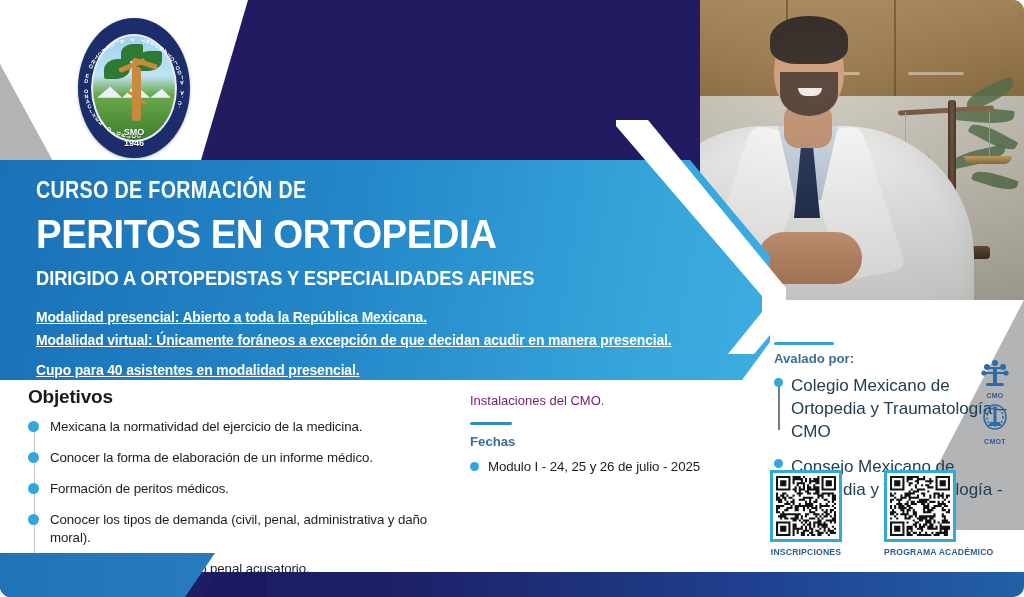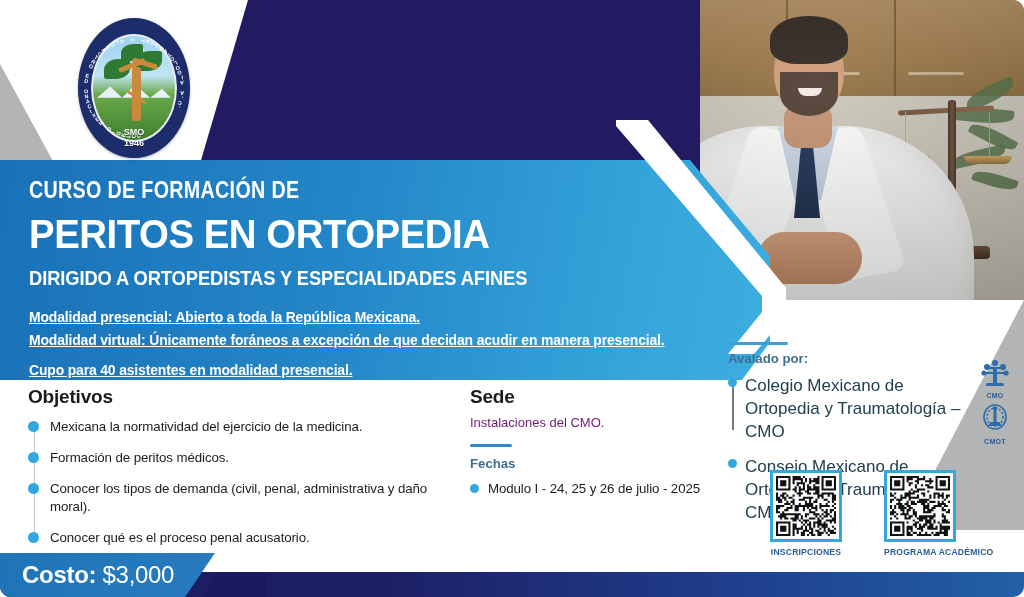--- a/index.html
+++ b/index.html
@@ -68,21 +68,21 @@
 
   .costo-bar{position:absolute;left:0;top:553px;width:260px;height:44px;
         background:linear-gradient(90deg,#1f74b8,#2a7cc0);
         clip-path:polygon(0 0,215px 0,185px 44px,0 44px);}
   .navy-bottom{position:absolute;left:0;top:572px;width:1024px;height:25px;
         background:linear-gradient(90deg,#1b1a60 0%,#1d2066 38%,#1f3f8c 72%,#2260a8 100%);}
   .navy-bottom-wedge{position:absolute;left:176px;top:553px;width:90px;height:44px;
         background:#1b1a60;clip-path:polygon(40px 19px,90px 19px,90px 44px,28px 44px);}
 
   
-  .head-block{position:absolute;left:29px;top:176px;width:720px;color:#fff;}
+  .head-block{position:absolute;left:36px;top:176px;width:720px;color:#fff;}
   .kicker{font-family:"Liberation Sans Narrow","Liberation Sans",sans-serif;
         font-size:24px;font-weight:700;letter-spacing:.4px;transform:scaleX(.82);transform-origin:left center;}
   .title{font-size:40px;font-weight:700;letter-spacing:-.5px;margin-top:8px;transform:scaleX(.96);transform-origin:left center;}
   .subtitle{font-size:19.5px;font-weight:700;letter-spacing:-.1px;margin-top:10px;transform:scaleX(.94);transform-origin:left center;}
   .modal{margin-top:16px;text-decoration:underline;}
   .modal div{font-size:14.5px;font-weight:700;line-height:1.62;letter-spacing:-.15px;
         transform:scaleX(.96);transform-origin:left center;}
   .modal .gap{margin-top:6px;}
 
   
@@ -116,21 +116,21 @@
         background:#31a7dd;}
 
   .sede{position:absolute;left:470px;top:386px;width:270px;}
   .sede .sub{font-size:13px;color:#701a75;margin-top:7px;}
   .rule{width:42px;height:3px;background:#2f8cc4;margin:14px 0 9px;border-radius:2px;}
   .lbl{font-size:13.2px;font-weight:700;color:#3f6e92;}
   .sede ul{list-style:none;margin:10px 0 0;padding:0;}
   .sede li{position:relative;padding-left:18px;font-size:13.3px;color:#1d1d1d;margin-bottom:16px;letter-spacing:-.1px;}
   .sede li:before{content:"";position:absolute;left:0;top:3px;width:9px;height:9px;border-radius:50%;background:#31a7dd;}
 
-  .aval{position:absolute;left:728px;top:342px;width:240px;}
+  .aval{position:absolute;left:774px;top:342px;width:240px;}
   .aval .rule{width:60px;height:3px;background:#3b9fd4;margin:0 0 6px;}
   .aval ul{list-style:none;margin:9px 0 0;padding:0;position:relative;}
   .aval ul:before{content:"";position:absolute;left:4px;top:9px;height:46px;width:1.5px;background:#6f7c85;}
   .aval li{position:relative;padding-left:17px;font-size:17px;color:#22404f;line-height:1.34;margin-bottom:13px;}
   .aval li:before{content:"";position:absolute;left:0;top:3px;width:9px;height:9px;border-radius:50%;background:#31a7dd;}
 
   .emblem{position:absolute;width:34px;height:40px;}
   .emb-cmo{left:978px;top:358px;}
   .emb-cmot{left:978px;top:404px;}
   .emb-label{position:absolute;left:0;right:0;bottom:-1px;text-align:center;font-size:7px;
@@ -273,28 +273,28 @@
       <div>Modalidad presencial: Abierto a toda la República Mexicana.</div>
       <div>Modalidad virtual: Únicamente foráneos a excepción de que decidan acudir en manera presencial.</div>
       <div class="gap">Cupo para 40 asistentes en modalidad presencial.</div>
     </div>
   </div>
 
   <div class="obj">
     <div class="sec-title">Objetivos</div>
     <ul id="objList">
         <li>Mexicana la normatividad del ejercicio de la medicina.</li>
+        <li>Conocer la forma de elaboración de un informe médico.</li>
         <li>Formación de peritos médicos.</li>
         <li>Conocer los tipos de demanda (civil, penal, administrativa y daño moral).</li>
         <li>Conocer qué es el proceso penal acusatorio.</li>
       </ul>
   </div>
 
   <div class="sede">
-    <div class="sec-title">Sede</div>
     <div class="sub">Instalaciones del CMO.</div>
     <div class="rule"></div>
     <div class="lbl">Fechas</div>
     <ul id="dateList">
         <li>Modulo I - 24, 25 y 26 de julio - 2025</li>
       </ul>
   </div>
 
   <div class="aval">
     <div class="rule"></div>
@@ -348,18 +348,14 @@
       <div class="qr"><svg viewBox="0 0 29 29" width="100%" height="100%" id="qr1">
             <path d="M0 0h1v1h-1zM1 0h1v1h-1zM2 0h1v1h-1zM3 0h1v1h-1zM4 0h1v1h-1zM5 0h1v1h-1zM6 0h1v1h-1zM8 0h1v1h-1zM9 0h1v1h-1zM10 0h1v1h-1zM11 0h1v1h-1zM12 0h1v1h-1zM13 0h1v1h-1zM16 0h1v1h-1zM22 0h1v1h-1zM23 0h1v1h-1zM24 0h1v1h-1zM25 0h1v1h-1zM26 0h1v1h-1zM27 0h1v1h-1zM28 0h1v1h-1zM0 1h1v1h-1zM6 1h1v1h-1zM8 1h1v1h-1zM9 1h1v1h-1zM10 1h1v1h-1zM13 1h1v1h-1zM14 1h1v1h-1zM15 1h1v1h-1zM16 1h1v1h-1zM19 1h1v1h-1zM22 1h1v1h-1zM28 1h1v1h-1zM0 2h1v1h-1zM2 2h1v1h-1zM3 2h1v1h-1zM4 2h1v1h-1zM6 2h1v1h-1zM8 2h1v1h-1zM12 2h1v1h-1zM13 2h1v1h-1zM17 2h1v1h-1zM18 2h1v1h-1zM19 2h1v1h-1zM20 2h1v1h-1zM22 2h1v1h-1zM24 2h1v1h-1zM25 2h1v1h-1zM26 2h1v1h-1zM28 2h1v1h-1zM0 3h1v1h-1zM2 3h1v1h-1zM3 3h1v1h-1zM4 3h1v1h-1zM6 3h1v1h-1zM9 3h1v1h-1zM10 3h1v1h-1zM13 3h1v1h-1zM19 3h1v1h-1zM22 3h1v1h-1zM24 3h1v1h-1zM25 3h1v1h-1zM26 3h1v1h-1zM28 3h1v1h-1zM0 4h1v1h-1zM2 4h1v1h-1zM3 4h1v1h-1zM4 4h1v1h-1zM6 4h1v1h-1zM9 4h1v1h-1zM12 4h1v1h-1zM15 4h1v1h-1zM17 4h1v1h-1zM18 4h1v1h-1zM22 4h1v1h-1zM24 4h1v1h-1zM25 4h1v1h-1zM26 4h1v1h-1zM28 4h1v1h-1zM0 5h1v1h-1zM6 5h1v1h-1zM12 5h1v1h-1zM18 5h1v1h-1zM19 5h1v1h-1zM20 5h1v1h-1zM22 5h1v1h-1zM28 5h1v1h-1zM0 6h1v1h-1zM1 6h1v1h-1zM2 6h1v1h-1zM3 6h1v1h-1zM4 6h1v1h-1zM5 6h1v1h-1zM6 6h1v1h-1zM10 6h1v1h-1zM13 6h1v1h-1zM14 6h1v1h-1zM15 6h1v1h-1zM16 6h1v1h-1zM22 6h1v1h-1zM23 6h1v1h-1zM24 6h1v1h-1zM25 6h1v1h-1zM26 6h1v1h-1zM27 6h1v1h-1zM28 6h1v1h-1zM9 7h1v1h-1zM11 7h1v1h-1zM12 7h1v1h-1zM13 7h1v1h-1zM18 7h1v1h-1zM0 8h1v1h-1zM2 8h1v1h-1zM7 8h1v1h-1zM8 8h1v1h-1zM9 8h1v1h-1zM10 8h1v1h-1zM11 8h1v1h-1zM15 8h1v1h-1zM16 8h1v1h-1zM21 8h1v1h-1zM22 8h1v1h-1zM23 8h1v1h-1zM25 8h1v1h-1zM0 9h1v1h-1zM1 9h1v1h-1zM5 9h1v1h-1zM7 9h1v1h-1zM8 9h1v1h-1zM9 9h1v1h-1zM13 9h1v1h-1zM16 9h1v1h-1zM19 9h1v1h-1zM21 9h1v1h-1zM23 9h1v1h-1zM24 9h1v1h-1zM25 9h1v1h-1zM27 9h1v1h-1zM28 9h1v1h-1zM2 10h1v1h-1zM5 10h1v1h-1zM6 10h1v1h-1zM7 10h1v1h-1zM9 10h1v1h-1zM10 10h1v1h-1zM11 10h1v1h-1zM12 10h1v1h-1zM13 10h1v1h-1zM19 10h1v1h-1zM21 10h1v1h-1zM23 10h1v1h-1zM25 10h1v1h-1zM27 10h1v1h-1zM0 11h1v1h-1zM1 11h1v1h-1zM3 11h1v1h-1zM4 11h1v1h-1zM5 11h1v1h-1zM9 11h1v1h-1zM14 11h1v1h-1zM15 11h1v1h-1zM16 11h1v1h-1zM17 11h1v1h-1zM18 11h1v1h-1zM26 11h1v1h-1zM0 12h1v1h-1zM4 12h1v1h-1zM8 12h1v1h-1zM10 12h1v1h-1zM11 12h1v1h-1zM13 12h1v1h-1zM14 12h1v1h-1zM15 12h1v1h-1zM16 12h1v1h-1zM17 12h1v1h-1zM19 12h1v1h-1zM20 12h1v1h-1zM21 12h1v1h-1zM23 12h1v1h-1zM25 12h1v1h-1zM28 12h1v1h-1zM3 13h1v1h-1zM4 13h1v1h-1zM5 13h1v1h-1zM7 13h1v1h-1zM8 13h1v1h-1zM10 13h1v1h-1zM11 13h1v1h-1zM12 13h1v1h-1zM15 13h1v1h-1zM16 13h1v1h-1zM18 13h1v1h-1zM23 13h1v1h-1zM24 13h1v1h-1zM25 13h1v1h-1zM26 13h1v1h-1zM0 14h1v1h-1zM2 14h1v1h-1zM4 14h1v1h-1zM5 14h1v1h-1zM6 14h1v1h-1zM8 14h1v1h-1zM9 14h1v1h-1zM16 14h1v1h-1zM17 14h1v1h-1zM18 14h1v1h-1zM21 14h1v1h-1zM22 14h1v1h-1zM23 14h1v1h-1zM24 14h1v1h-1zM26 14h1v1h-1zM27 14h1v1h-1zM0 15h1v1h-1zM2 15h1v1h-1zM4 15h1v1h-1zM5 15h1v1h-1zM6 15h1v1h-1zM7 15h1v1h-1zM9 15h1v1h-1zM10 15h1v1h-1zM16 15h1v1h-1zM17 15h1v1h-1zM18 15h1v1h-1zM20 15h1v1h-1zM21 15h1v1h-1zM25 15h1v1h-1zM1 16h1v1h-1zM5 16h1v1h-1zM6 16h1v1h-1zM8 16h1v1h-1zM9 16h1v1h-1zM11 16h1v1h-1zM16 16h1v1h-1zM18 16h1v1h-1zM19 16h1v1h-1zM20 16h1v1h-1zM25 16h1v1h-1zM26 16h1v1h-1zM28 16h1v1h-1zM0 17h1v1h-1zM1 17h1v1h-1zM2 17h1v1h-1zM6 17h1v1h-1zM8 17h1v1h-1zM11 17h1v1h-1zM12 17h1v1h-1zM16 17h1v1h-1zM17 17h1v1h-1zM18 17h1v1h-1zM19 17h1v1h-1zM27 17h1v1h-1zM28 17h1v1h-1zM0 18h1v1h-1zM1 18h1v1h-1zM3 18h1v1h-1zM5 18h1v1h-1zM6 18h1v1h-1zM7 18h1v1h-1zM8 18h1v1h-1zM11 18h1v1h-1zM12 18h1v1h-1zM21 18h1v1h-1zM25 18h1v1h-1zM2 19h1v1h-1zM7 19h1v1h-1zM9 19h1v1h-1zM10 19h1v1h-1zM12 19h1v1h-1zM14 19h1v1h-1zM15 19h1v1h-1zM16 19h1v1h-1zM17 19h1v1h-1zM18 19h1v1h-1zM19 19h1v1h-1zM20 19h1v1h-1zM21 19h1v1h-1zM25 19h1v1h-1zM26 19h1v1h-1zM0 20h1v1h-1zM3 20h1v1h-1zM7 20h1v1h-1zM8 20h1v1h-1zM9 20h1v1h-1zM13 20h1v1h-1zM14 20h1v1h-1zM15 20h1v1h-1zM16 20h1v1h-1zM17 20h1v1h-1zM19 20h1v1h-1zM20 20h1v1h-1zM26 20h1v1h-1zM11 21h1v1h-1zM14 21h1v1h-1zM15 21h1v1h-1zM17 21h1v1h-1zM18 21h1v1h-1zM19 21h1v1h-1zM21 21h1v1h-1zM25 21h1v1h-1zM26 21h1v1h-1zM27 21h1v1h-1zM0 22h1v1h-1zM1 22h1v1h-1zM2 22h1v1h-1zM3 22h1v1h-1zM4 22h1v1h-1zM5 22h1v1h-1zM6 22h1v1h-1zM8 22h1v1h-1zM12 22h1v1h-1zM13 22h1v1h-1zM17 22h1v1h-1zM18 22h1v1h-1zM19 22h1v1h-1zM21 22h1v1h-1zM23 22h1v1h-1zM25 22h1v1h-1zM26 22h1v1h-1zM27 22h1v1h-1zM28 22h1v1h-1zM0 23h1v1h-1zM6 23h1v1h-1zM11 23h1v1h-1zM12 23h1v1h-1zM14 23h1v1h-1zM16 23h1v1h-1zM17 23h1v1h-1zM19 23h1v1h-1zM20 23h1v1h-1zM24 23h1v1h-1zM0 24h1v1h-1zM2 24h1v1h-1zM3 24h1v1h-1zM4 24h1v1h-1zM6 24h1v1h-1zM8 24h1v1h-1zM9 24h1v1h-1zM10 24h1v1h-1zM12 24h1v1h-1zM14 24h1v1h-1zM15 24h1v1h-1zM16 24h1v1h-1zM18 24h1v1h-1zM19 24h1v1h-1zM20 24h1v1h-1zM22 24h1v1h-1zM24 24h1v1h-1zM25 24h1v1h-1zM26 24h1v1h-1zM27 24h1v1h-1zM28 24h1v1h-1zM0 25h1v1h-1zM2 25h1v1h-1zM3 25h1v1h-1zM4 25h1v1h-1zM6 25h1v1h-1zM8 25h1v1h-1zM9 25h1v1h-1zM10 25h1v1h-1zM13 25h1v1h-1zM14 25h1v1h-1zM15 25h1v1h-1zM18 25h1v1h-1zM19 25h1v1h-1zM20 25h1v1h-1zM21 25h1v1h-1zM22 25h1v1h-1zM24 25h1v1h-1zM25 25h1v1h-1zM26 25h1v1h-1zM27 25h1v1h-1zM28 25h1v1h-1zM0 26h1v1h-1zM2 26h1v1h-1zM3 26h1v1h-1zM4 26h1v1h-1zM6 26h1v1h-1zM8 26h1v1h-1zM10 26h1v1h-1zM15 26h1v1h-1zM24 26h1v1h-1zM26 26h1v1h-1zM27 26h1v1h-1zM0 27h1v1h-1zM6 27h1v1h-1zM8 27h1v1h-1zM9 27h1v1h-1zM11 27h1v1h-1zM12 27h1v1h-1zM14 27h1v1h-1zM17 27h1v1h-1zM20 27h1v1h-1zM22 27h1v1h-1zM23 27h1v1h-1zM24 27h1v1h-1zM25 27h1v1h-1zM26 27h1v1h-1zM27 27h1v1h-1zM0 28h1v1h-1zM1 28h1v1h-1zM2 28h1v1h-1zM3 28h1v1h-1zM4 28h1v1h-1zM5 28h1v1h-1zM6 28h1v1h-1zM8 28h1v1h-1zM9 28h1v1h-1zM10 28h1v1h-1zM13 28h1v1h-1zM14 28h1v1h-1zM15 28h1v1h-1zM16 28h1v1h-1zM17 28h1v1h-1zM18 28h1v1h-1zM19 28h1v1h-1zM21 28h1v1h-1zM22 28h1v1h-1zM23 28h1v1h-1zM26 28h1v1h-1zM27 28h1v1h-1z" fill="#111"></path>
           </svg></div>
       <div class="qrcap">PROGRAMA ACADÉMICO</div>
     </div>
   </div>
 
   <div class="navy-bottom"></div>
   <div class="navy-bottom-wedge"></div>
   <div class="costo-bar"></div>
-  <div class="costo">
-    <b>Costo:</b>
-    <span class="amt">$3,000</span>
-  </div>
 
 </div>
 
 </body></html>

